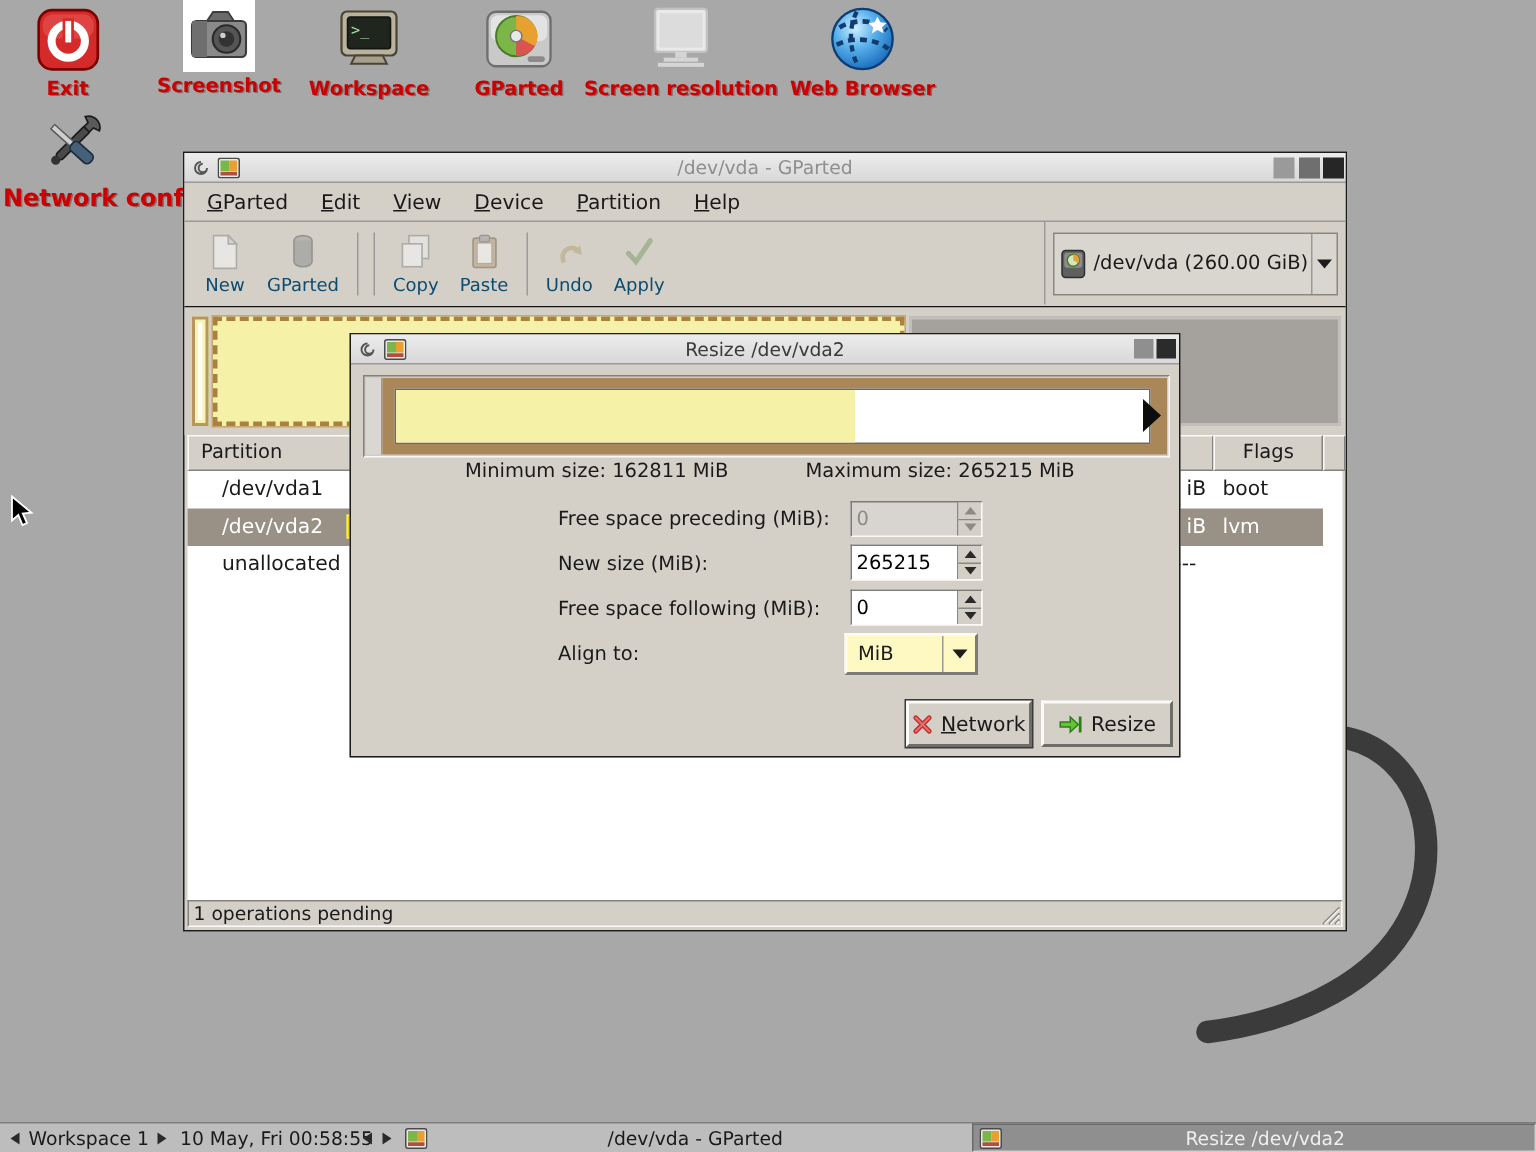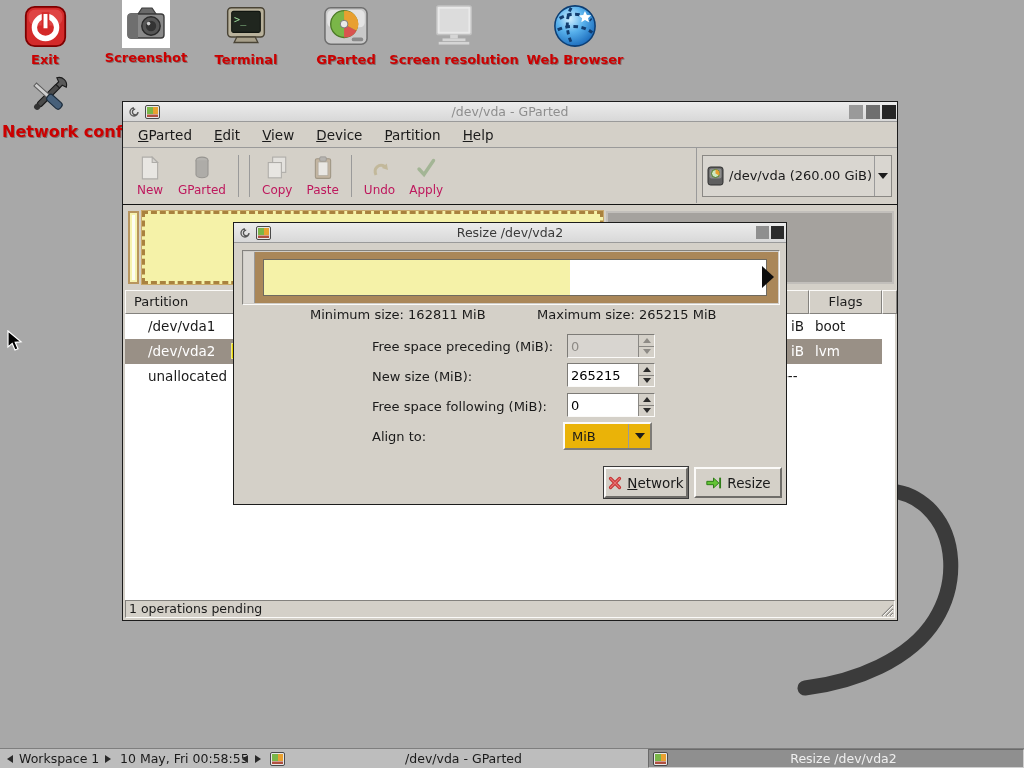--- a/index.html
+++ b/index.html
@@ -33,21 +33,21 @@
 
   .menubar { position:absolute; left:0; top:20px; right:0; height:26px; background:#d4d0c8;
              border-bottom:1px solid #9a9a9a; display:flex; align-items:center; padding-left:4px; }
   .menu-item { padding:3px 11px; font-size:13.5px; }
 
   .toolbar { position:absolute; left:0; top:46px; right:0; height:57px; background:#d4d0c8;
              border-bottom:1px solid #141414; display:flex; align-items:center; padding-left:6px; }
   .tb-btn { display:flex; flex-direction:column; align-items:center; justify-content:center;
             padding:2px 7px; min-width:42px; height:50px; font-size:12px; }
   .tb-btn .tlbl { margin-top:3px; white-space:nowrap; }
-  .tb-btn.disabled { color:#be185d; }
+  .tb-btn.disabled { color:#0c4a6e; }
   .tb-btn.disabled svg { opacity:.5; filter:grayscale(50%); }
   .tb-sep { width:1px; height:42px; background:#9a9a9a; margin:0 5px; }
 
   .dev-area { position:absolute; right:0; top:0; bottom:1px; width:201px; border-left:1px solid #9a9a9a;
               display:flex; align-items:center; justify-content:center; }
   .dev-combo { display:flex; align-items:center; width:190px; height:42px;
                border:1px solid #8a8884; background:#d9d6d0; }
   .dev-combo .dtext { flex:1; padding-left:5px; font-size:13px; white-space:nowrap; }
   .dev-combo .darrow { width:17px; align-self:stretch; border-left:1px solid #9a9a9a;
                        display:flex; align-items:center; justify-content:center; }
@@ -108,21 +108,21 @@
   .spin .arrows .up { border-bottom:1px solid #8a8884; }
   .tri-u { width:0; height:0; border-left:4px solid transparent; border-right:4px solid transparent;
            border-bottom:5px solid #2a2a2a; }
   .tri-d { width:0; height:0; border-left:4px solid transparent; border-right:4px solid transparent;
            border-top:5px solid #2a2a2a; }
   .spin.disabled { background:#d8d5d0; }
   .spin.disabled input { color:#8e8b86; }
   .spin.disabled .tri-u { border-bottom-color:#8e8b86; }
   .spin.disabled .tri-d { border-top-color:#8e8b86; }
 
-  .combo { position:absolute; left:329px; width:89px; height:28px; background:#eab308;
+  .combo { position:absolute; left:329px; width:89px; height:28px; background:#fef9c3;
            border:2px solid; border-color:#fbfaf8 #7d7b77 #7d7b77 #fbfaf8; display:flex; align-items:center; }
   .combo .ctext { flex:1; padding-left:7px; font-size:13px; }
   .combo .carrow { width:22px; align-self:stretch; border-left:1px solid #9a9a9a;
                    display:flex; align-items:center; justify-content:center; }
 
   .dlg-btn { position:absolute; top:244px; height:31px; background:#d4d0c8;
              border:2px solid; border-color:#fbfaf8 #6f6d69 #6f6d69 #fbfaf8;
              display:flex; align-items:center; justify-content:center; gap:5px; font-size:13.5px; }
   .dlg-btn.default { outline:1px solid #3a3a3a; }
 
@@ -179,21 +179,21 @@
 
   <div class="dicon" style="left:204px; top:2px; width:84px;">
     <div class="ic">
       <svg width="44" height="44" viewBox="0 0 24 24">
         <rect x="2" y="2" width="20" height="16" rx="2" fill="#b9b29c" stroke="#4a4436" stroke-width="0.8"></rect>
         <rect x="4.2" y="4" width="15.6" height="11.5" rx="1" fill="#20261f" stroke="#101510" stroke-width="0.6"></rect>
         <text x="5.5" y="10.5" font-size="5.5" fill="#9fdf9f" font-family="DejaVu Sans Mono,monospace">&gt;_</text>
         <path d="M7 18 l-1.5 3 h13 l-1.5 -3 z" fill="#a79f8a" stroke="#4a4436" stroke-width="0.7"></path>
       </svg>
     </div>
-    <div class="lbl">Terminal</div>
+    <div class="lbl">Workspace</div>
   </div>
 
   <div class="dicon" style="left:306px; top:2px; width:80px;">
     <div class="ic">
       <svg width="46" height="44" viewBox="0 0 24 23">
         <rect x="1" y="2" width="22" height="19" rx="3" fill="#c9c9c9" stroke="#6e6e6e" stroke-width="0.8"></rect>
         <rect x="2.2" y="3.2" width="19.6" height="9" rx="2.5" fill="#e3e3e3"></rect>
         <circle cx="11" cy="10.5" r="7" fill="#7ab648" stroke="#4c7a26" stroke-width="0.7"></circle>
         <path d="M11 10.5 L11 3.5 A7 7 0 0 1 17.5 14 Z" fill="#e8a030"></path>
         <path d="M11 10.5 L17.5 14 A7 7 0 0 1 11 17.5 Z" fill="#d9534f"></path>

